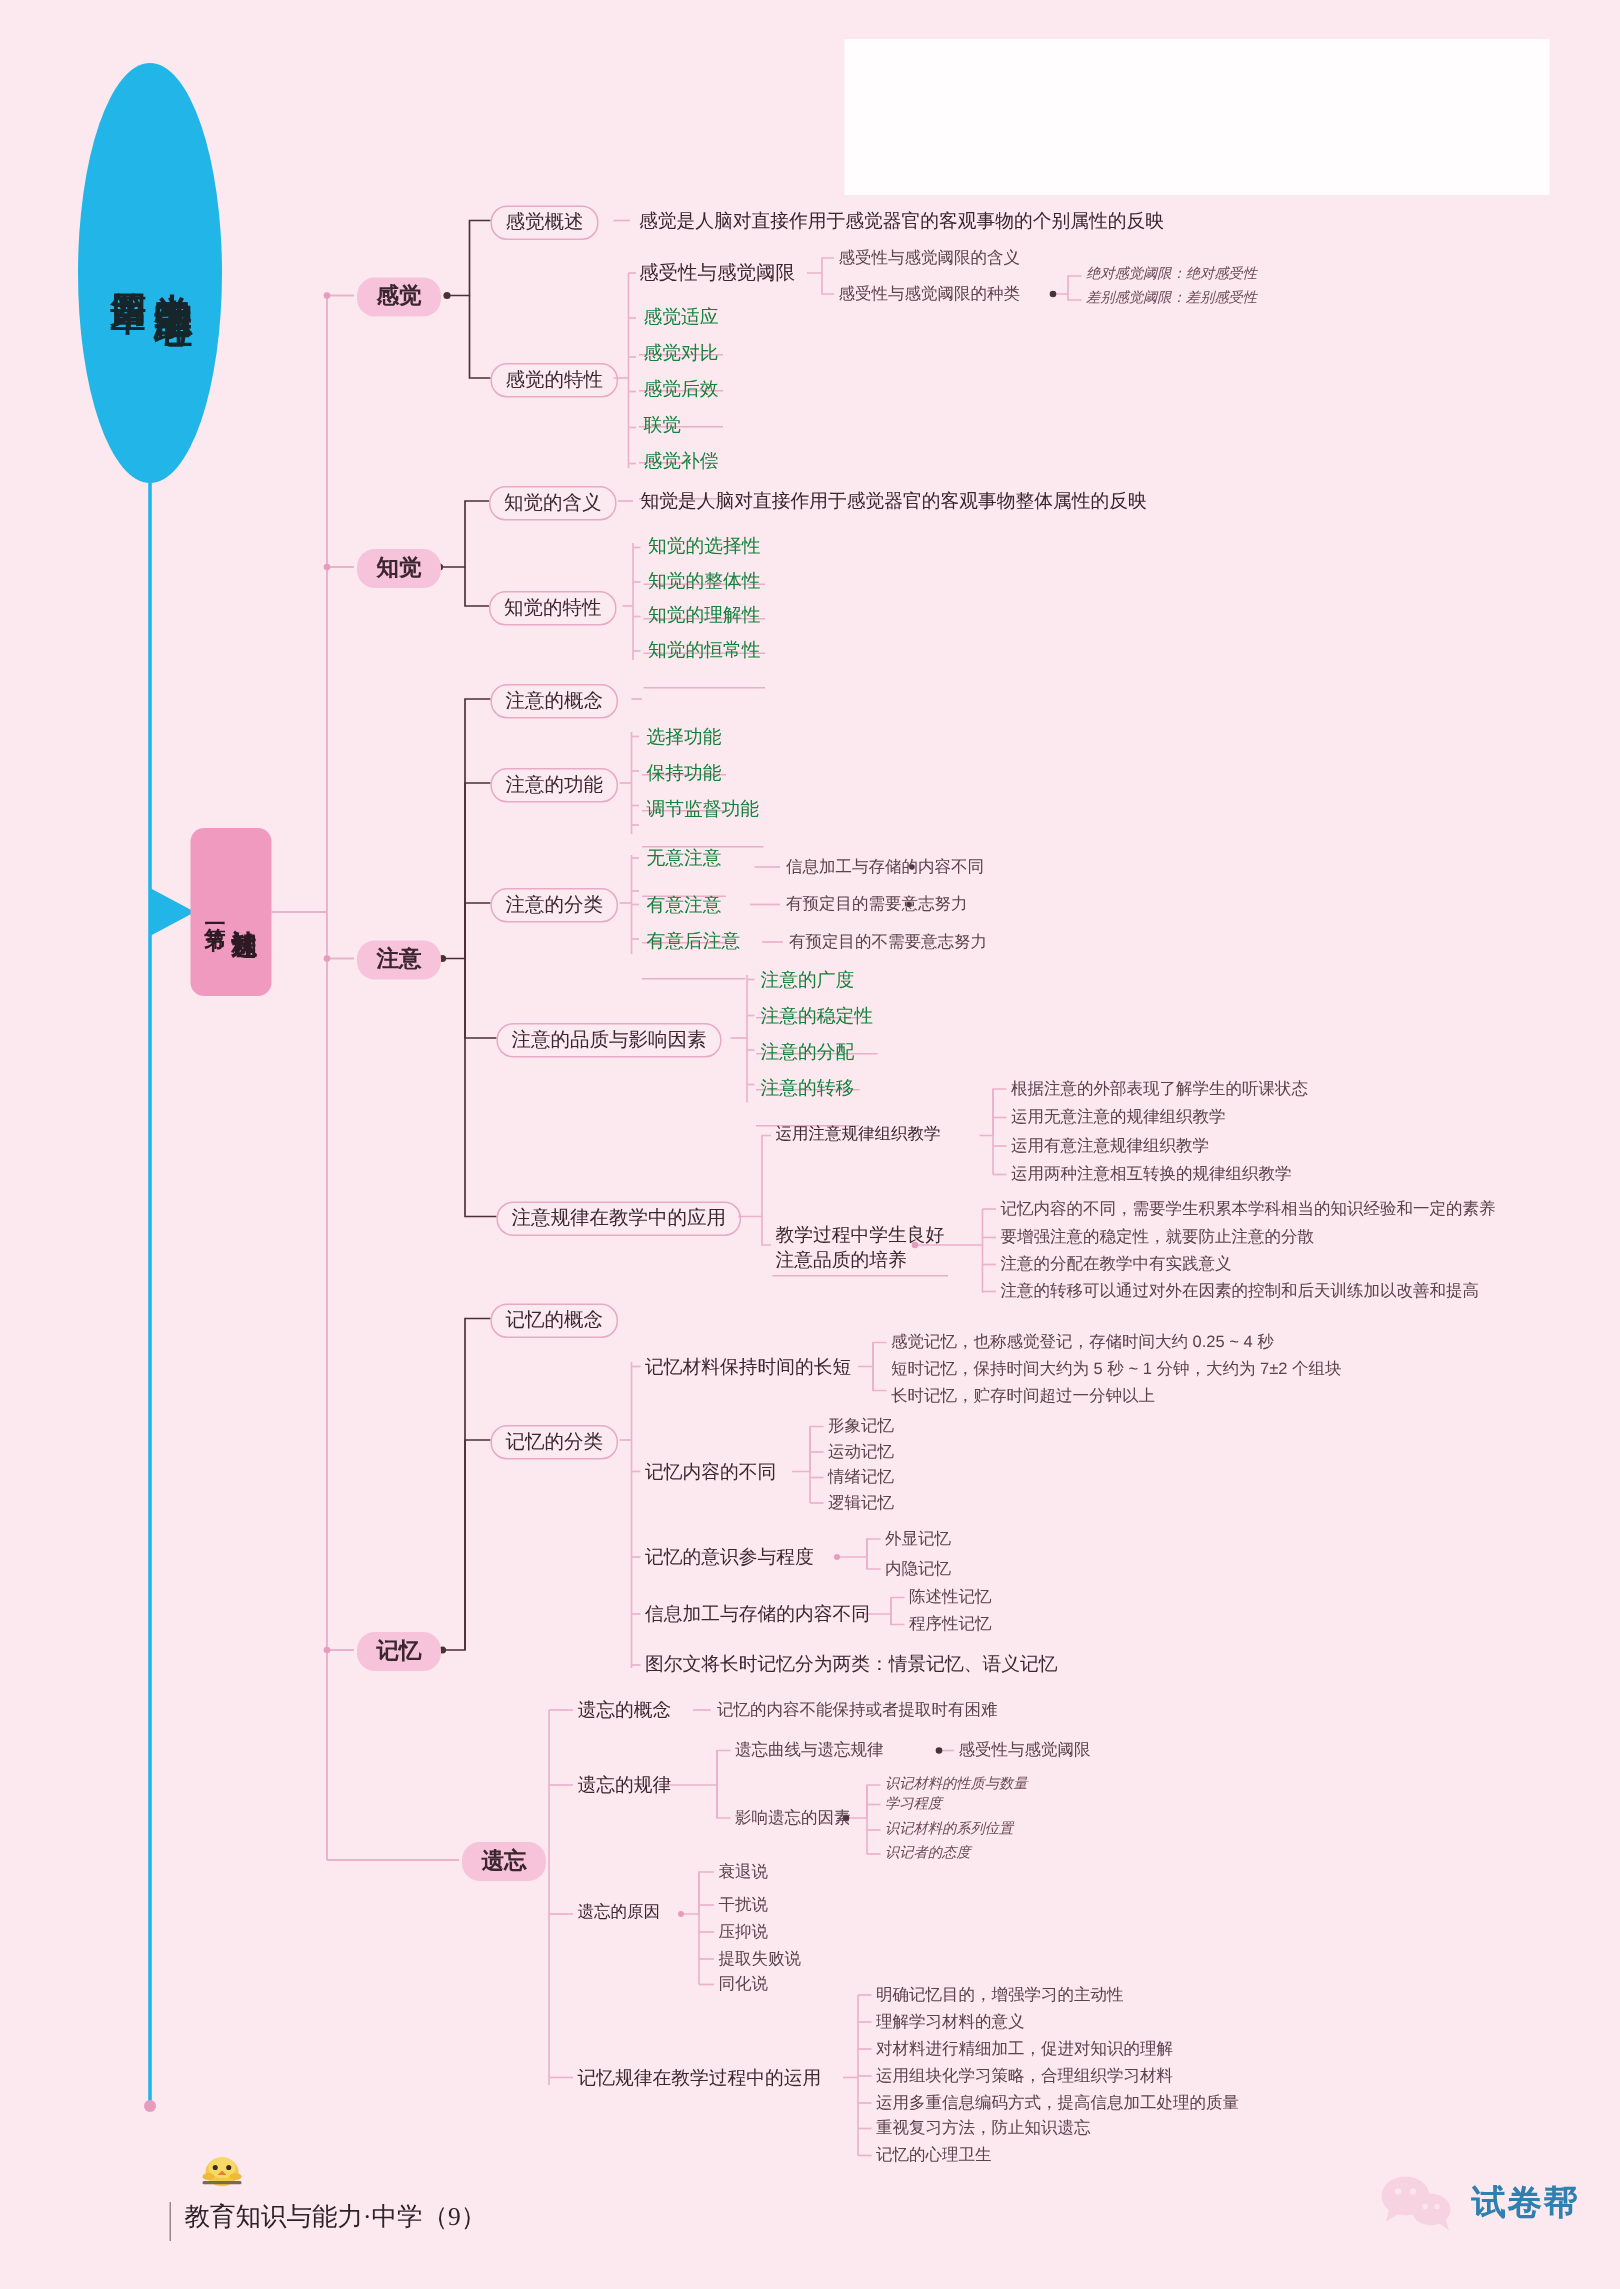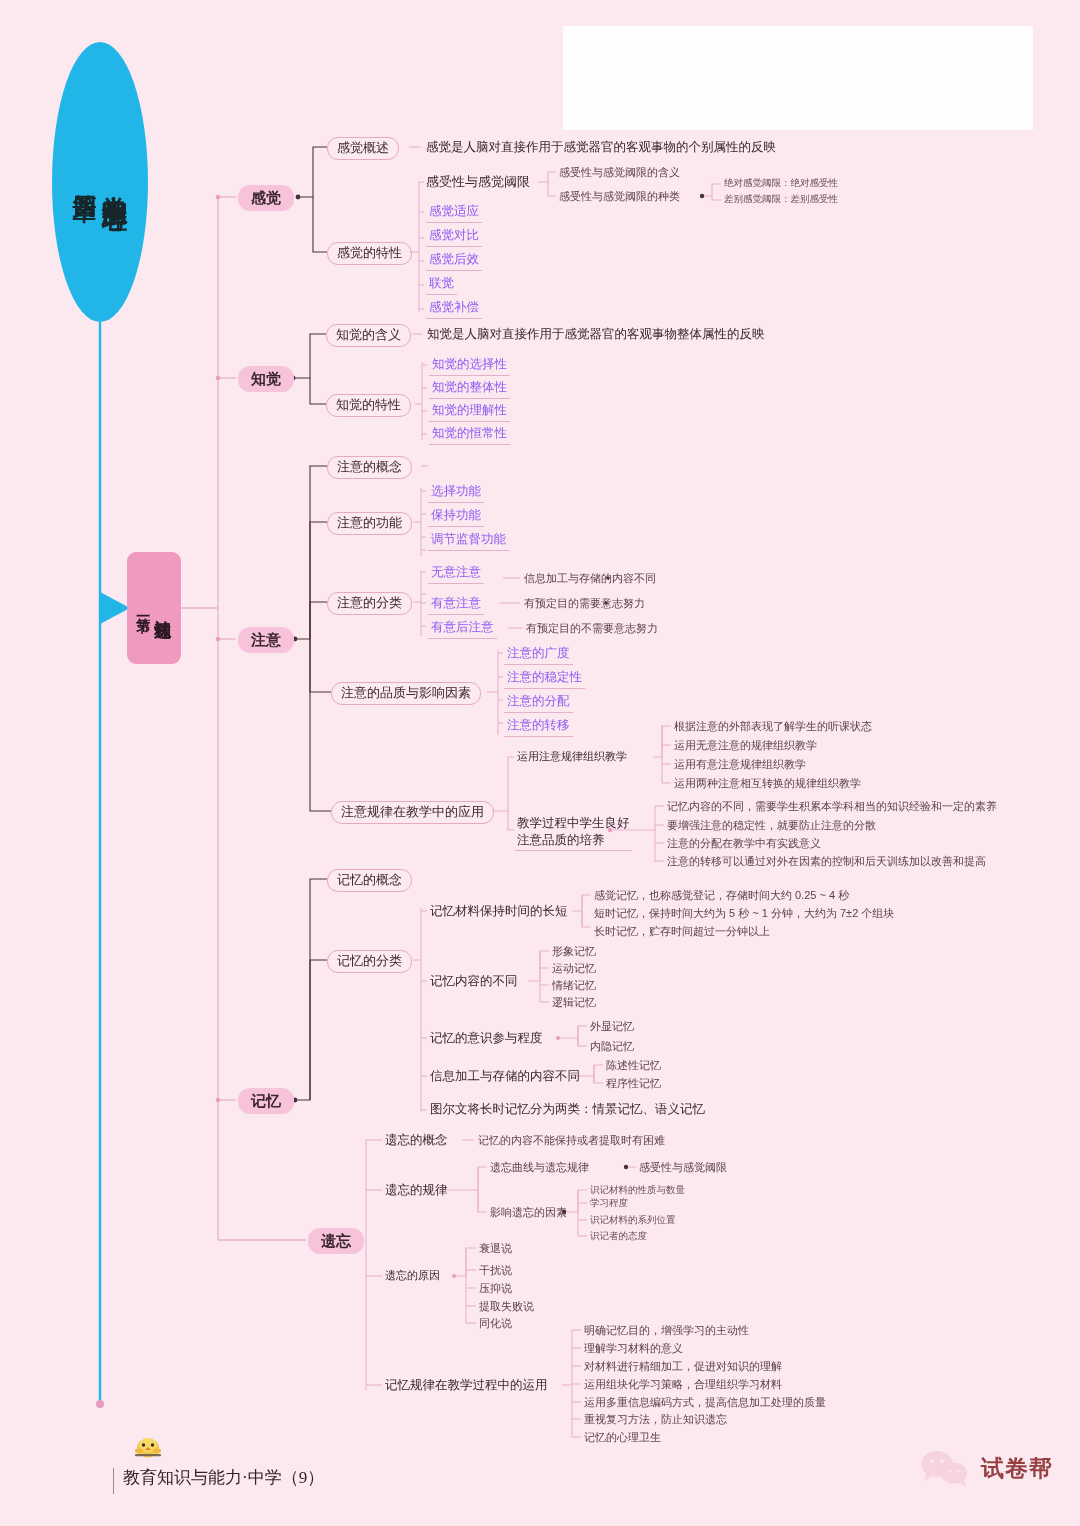--- a/index.html
+++ b/index.html
@@ -61,32 +61,32 @@
     border:1.2px solid #e8a9c4;
     border-radius:11px;
     padding:2.5px 9px 3.5px;
     font-size:13px;
     color:#3b2630;
     background:rgba(255,255,255,0.12);
   }
   
   .lbl-u {
     font-size:12.5px;
-    color:#8b5cf6;
+    color:#15803d;
     border-bottom:1px solid #e8b0c8;
-    padding:1px 3px 4px;
+    padding:1px 3px 18px;
   }
   
   .lbl {
     font-size:12.5px;
     color:#3b2630;
     padding:1px 2px;
   }
   .lbl.sm { font-size:11px; color:#5a414c; }
-  .lbl.xs { font-size:9.5px; color:#6a4a57; }
+  .lbl.xs { font-size:9.5px; color:#6a4a57;font-style:italic; }
   .lbl.desc { font-size:12.5px; color:#37242e; }
   .lbl.two { white-space:pre-line; line-height:1.35; }
 
   
   .footer-rule {
     position:absolute; left:113px; top:1468px; width:1px; height:26px;
     background:#9b8790;
   }
   .footer-text {
     position:absolute; left:123px; top:1466px;
@@ -101,21 +101,21 @@
     position:absolute; left:563px; top:26px; width:470px; height:104px;
     background:#fffdfe;
   }
   
   .watermark {
     position:absolute; left:918px; top:1448px;
     display:flex; align-items:center; gap:9px;
     opacity:.82;
   }
   .watermark .wm-text {
-    font-size:23px; font-weight:700; color:#7f1d1d;
+    font-size:23px; font-weight:700; color:#0369a1;
     font-family:"Liberation Serif","DejaVu Serif",serif;
     letter-spacing:1px;
   }
 </style>
 </head>
 <body>
 
 <div class="canvas">
 
   <svg class="links" viewBox="0 0 1080 1526">

